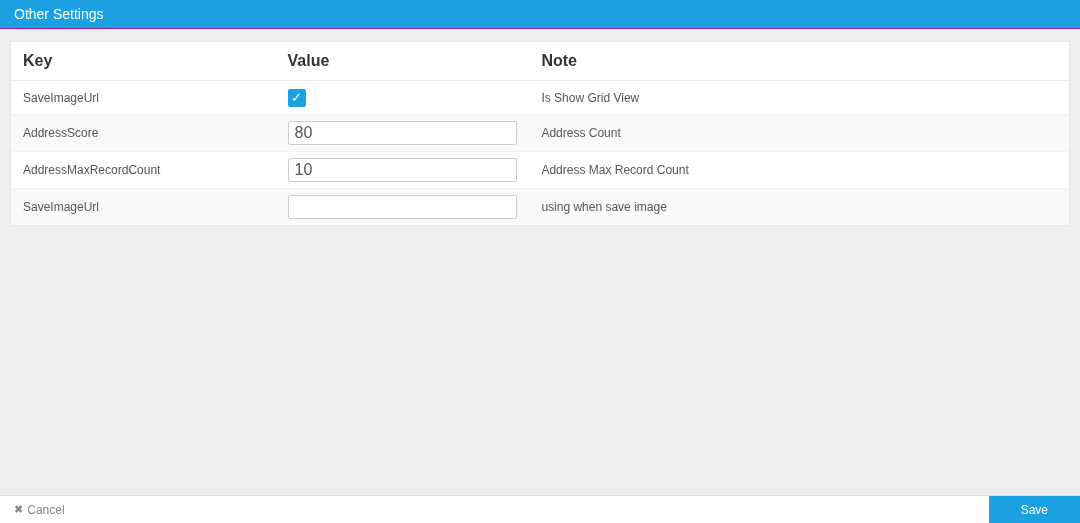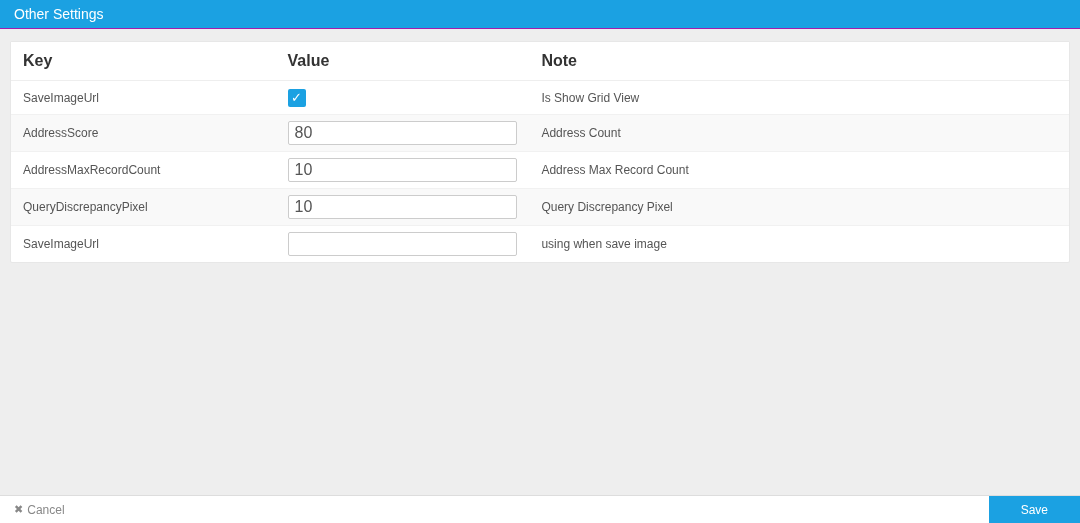--- a/index.html
+++ b/index.html
@@ -156,25 +156,20 @@
             <td class="key-cell">AddressScore</td>
             <td><input type="text" class="text-input" value="80" style=""></td>
             <td class="note-cell">Address Count</td>
           </tr>
           <tr>
             <td class="key-cell">AddressMaxRecordCount</td>
             <td><input type="text" class="text-input" value="10" style=""></td>
             <td class="note-cell">Address Max Record Count</td>
           </tr>
           <tr>
-            <td class="key-cell">QueryDiscrepancyPixel</td>
-            <td><input type="text" class="text-input" value="10" style=""></td>
-            <td class="note-cell">Query Discrepancy Pixel</td>
-          </tr>
-          <tr>
             <td class="key-cell">SaveImageUrl</td>
             <td><input type="text" class="text-input" style=""></td>
             <td class="note-cell">using when save image</td>
           </tr>
         </tbody>
     </table>
   </div>
 </div>
 
 <div class="footer">

